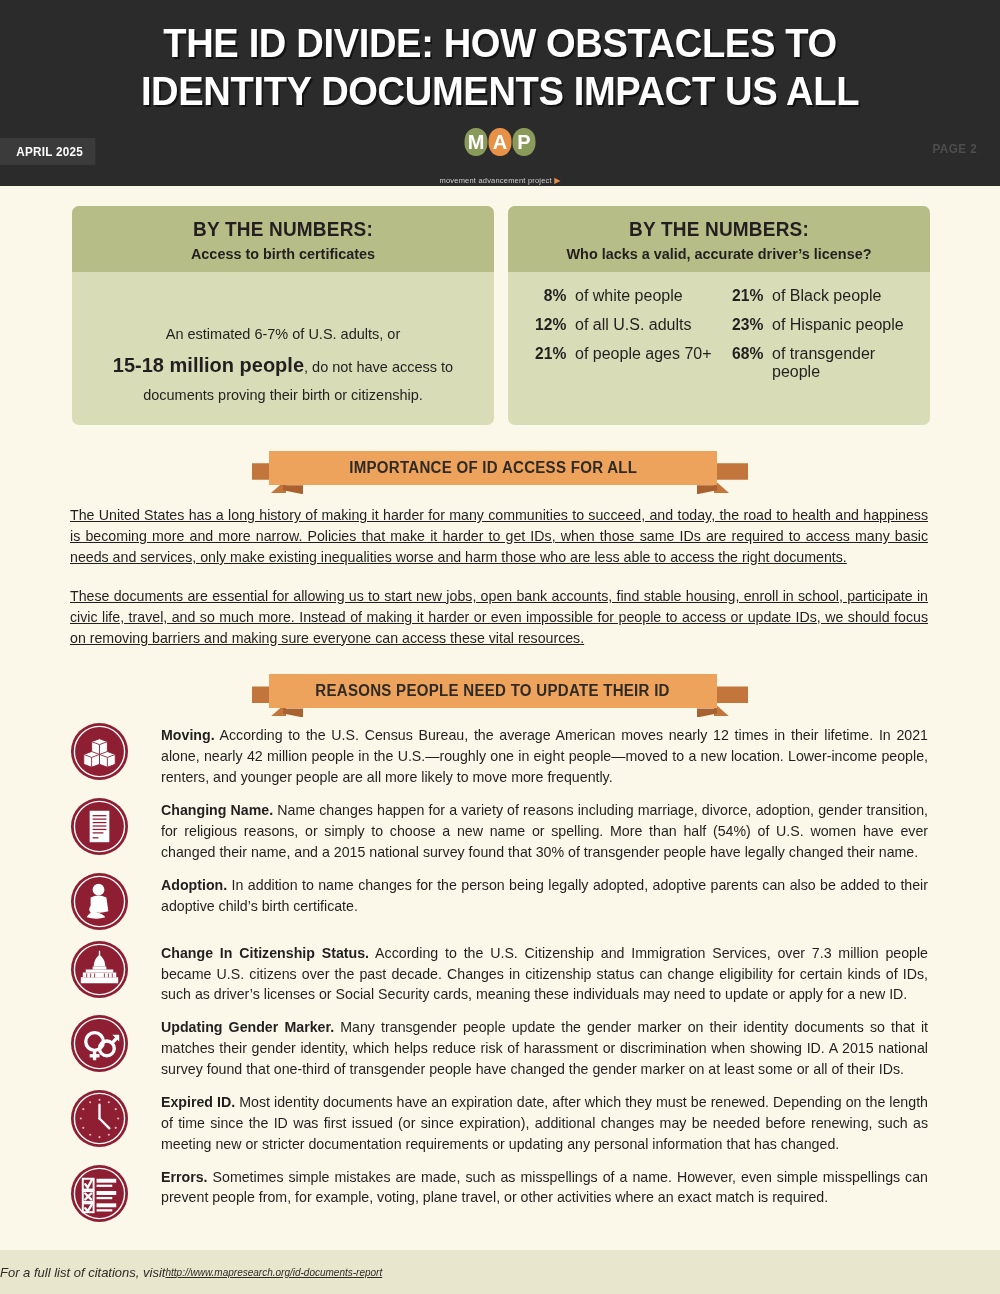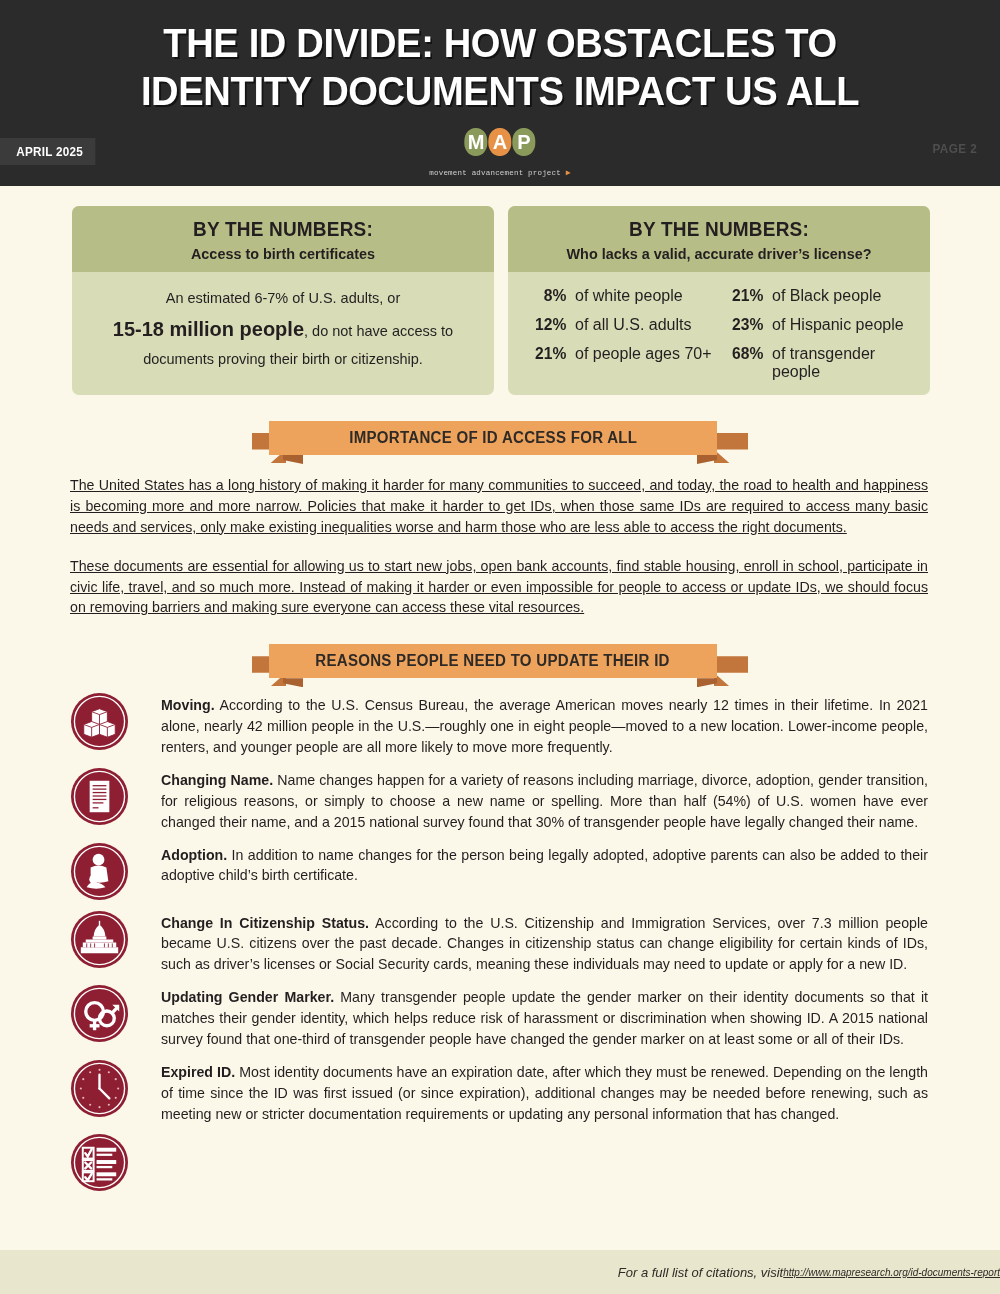--- a/index.html
+++ b/index.html
@@ -84,26 +84,25 @@
     color: #ffffff;
     font-weight: bold;
     font-size: 20px;
     line-height: 28px;
     text-align: center;
   }
   .lg-m { background: #8a9a5b; }
   .lg-a { background: #e79146; }
   .lg-p { background: #8a9a5b; }
   .logo-tag {
-    margin-top: 12px;
+    margin-top: 20px;
     font-size: 7.5px;
     color: #cfcfcf;
     letter-spacing: 0.2px;
     white-space: nowrap;
-    font-family: Liberation Mono, monospace;
   }
   .logo-tag .tri {
     color: #e79146;
     font-size: 8px;
   }
 
   
   .stats-row {
     display: flex;
     gap: 14px;
@@ -132,20 +131,21 @@
     font-weight: bold;
     margin-top: 4px;
     display: block;
     transform: scaleX(0.96);
   }
   .stat-box-body {
     padding: 14px 18px 16px;
     text-align: center;
     font-size: 14.5px;
     line-height: 1.78;
+    margin-top: 36px;
   }
   .stat-box-body b { font-weight: bold; font-size: 20px; }
 
   .stat-grid {
     display: flex;
     padding: 14px 16px 14px 20px;
     gap: 8px;
   }
   .stat-col {
     flex: 1;
@@ -260,21 +260,21 @@
   
   .footer {
     position: absolute;
     left: 0;
     bottom: 0;
     width: 1000px;
     height: 44px;
     background: #e8e6cd;
     display: flex;
     align-items: center;
-    justify-content: flex-end;
+    justify-content: flex-start;
   }
   .footer-text {
     font-size: 13px;
     font-style: italic;
     color: #2f2a26;
   }
   .footer-link {
     font-size: 10px;
     font-style: italic;
     color: #2f2a26;
@@ -544,20 +544,21 @@
           <g fill="#fff">
             <rect x="27" y="15" width="20" height="4"></rect>
             <rect x="27" y="21" width="16" height="2.3"></rect>
             <rect x="27" y="27.5" width="20" height="4"></rect>
             <rect x="27" y="33.5" width="16" height="2.3"></rect>
             <rect x="27" y="40" width="20" height="4"></rect>
             <rect x="27" y="46" width="16" height="2.3"></rect>
           </g>
         </svg>
       </div>
+      <div class="reason-text"><b>Errors.</b><span> Sometimes simple mistakes are made, such as misspellings of a name. However, even simple misspellings can prevent people from, for example, voting, plane travel, or other activities where an exact match is required.</span></div>
     </div>
 
   </div>
 </div>
 
 <div class="footer">
   <span class="footer-text">For a full list of citations, visit </span>
     <a class="footer-link" href="#">http://www.mapresearch.org/id-documents-report</a>
 </div>
 

